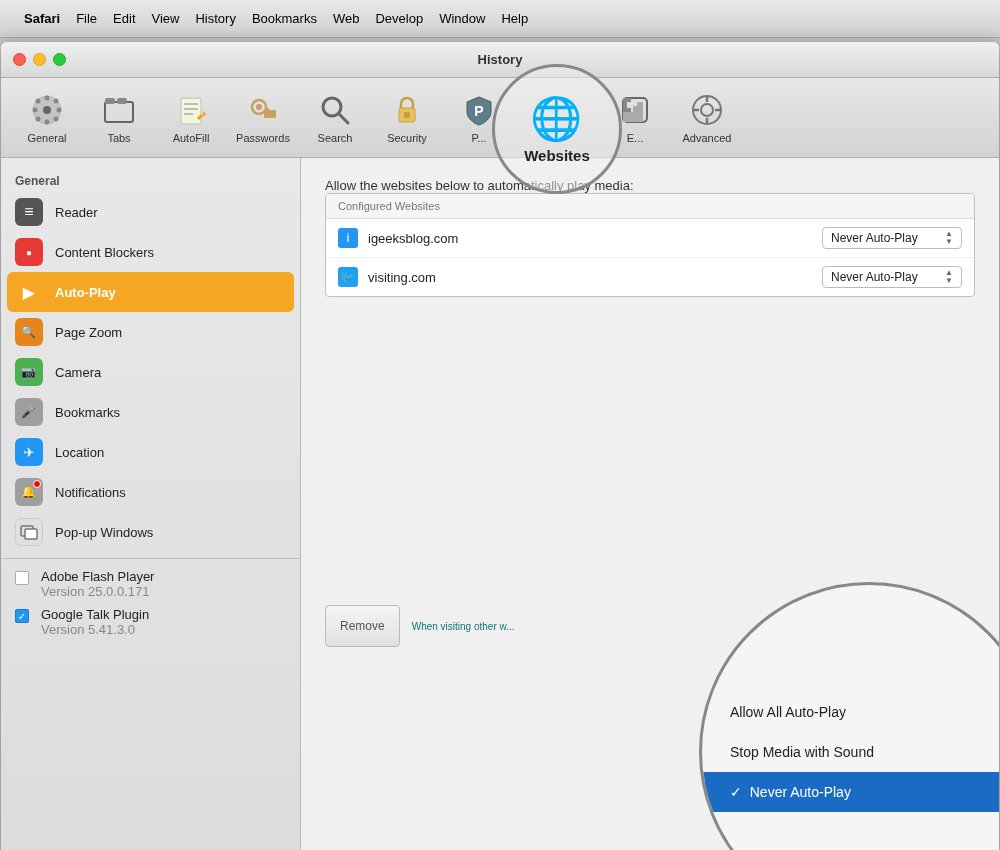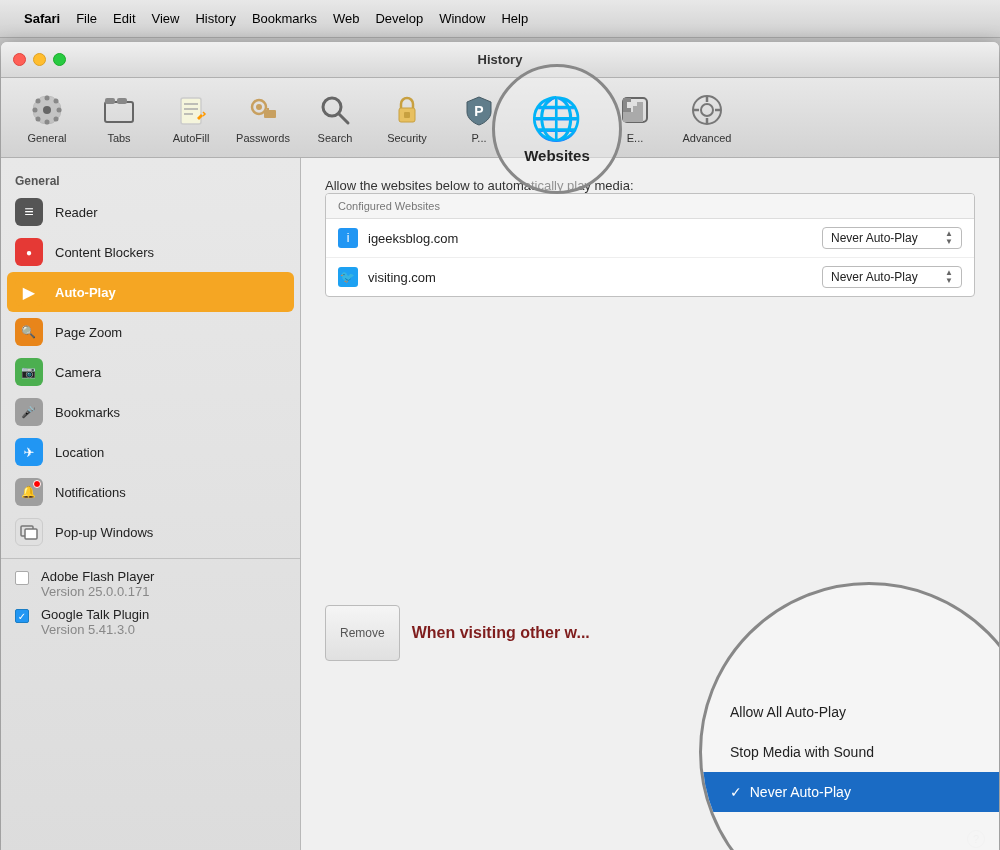--- a/index.html
+++ b/index.html
@@ -263,29 +263,28 @@
     .bottom-bar {
       display: flex;
       align-items: center;
       padding: 8px 0;
       gap: 12px;
     }
     .remove-btn {
       background: linear-gradient(to bottom, #f5f5f5, #e0e0e0);
       border: 1px solid #bbb;
       border-radius: 4px;
-      padding: 20px 14px;
+      padding: 13px 14px;
       font-size: 12px;
       color: #555;
       cursor: pointer;
     }
     .when-visiting-text {
-      font-size: 16px;
-      color: #7f1d1d;
-      font-weight: bold;
+      font-size: 10px;
+      color: #0f766e;
     }
 
     
     .question-mark {
       position: absolute;
       bottom: 14px;
       right: 14px;
       width: 18px;
       height: 18px;
       border-radius: 50%;

